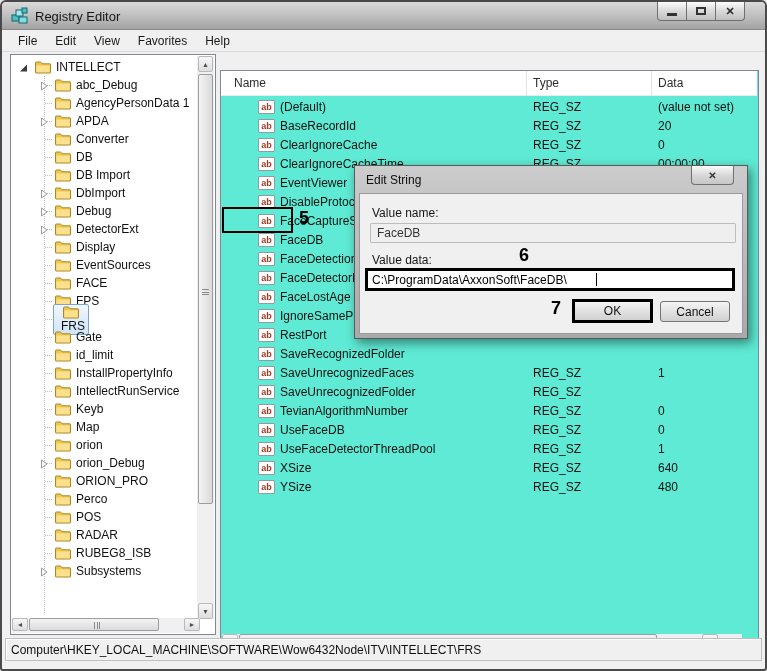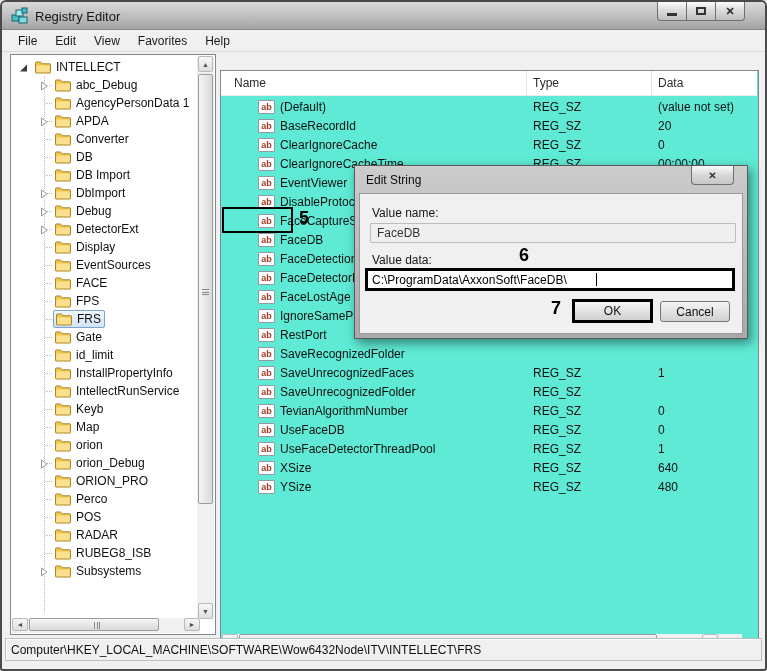--- a/index.html
+++ b/index.html
@@ -35,21 +35,21 @@
   .tree-guide{position:absolute;left:33px;top:21px;height:537px;border-left:1px dotted #bcbcbc;}
   .tree-row{height:18px;position:relative;display:flex;align-items:center;white-space:nowrap;}
   .tree-row .stub{position:absolute;left:34px;top:9px;width:7px;border-top:1px dotted #bcbcbc;}
   .tree-row .arrow{position:absolute;left:28px;top:4px;width:10px;height:10px;}
   .tree-row.lvl0 .arrow{left:8px;}
   .tree-row .folder{margin-left:44px;flex:0 0 auto;display:flex;}
   .tree-row.lvl0 .folder{margin-left:24px;}
   .tree-row .lbl{margin-left:5px;}
   .sel-wrap{display:flex;align-items:center;margin-left:42px;padding:1px 3px 1px 2px;
     border:1px solid #7da2ce;border-radius:2px;
-    background:linear-gradient(#f1f7fd,#d0e4f7);}
+    background:linear-gradient(#f1f7fd,#d0e4f7);flex-direction:column;}
   .sel-wrap .folder{margin-left:0 !important;}
   
   .sb-track{background:#f0f0f0;}
   .sb-btn{position:absolute;display:flex;align-items:center;justify-content:center;
     font-size:7px;color:#505050;background:linear-gradient(#f7f7f7,#dedede);
     border:1px solid #b9b9b9;border-radius:2px;}
   .vsb{position:absolute;right:1px;top:1px;width:17px;height:563px;background:#f0f0f0;}
   .vsb .up{left:1px;top:0;width:15px;height:16px;}
   .vsb .down{left:1px;bottom:0;width:15px;height:16px;}
   .vthumb{position:absolute;left:1px;top:18px;width:15px;height:430px;

